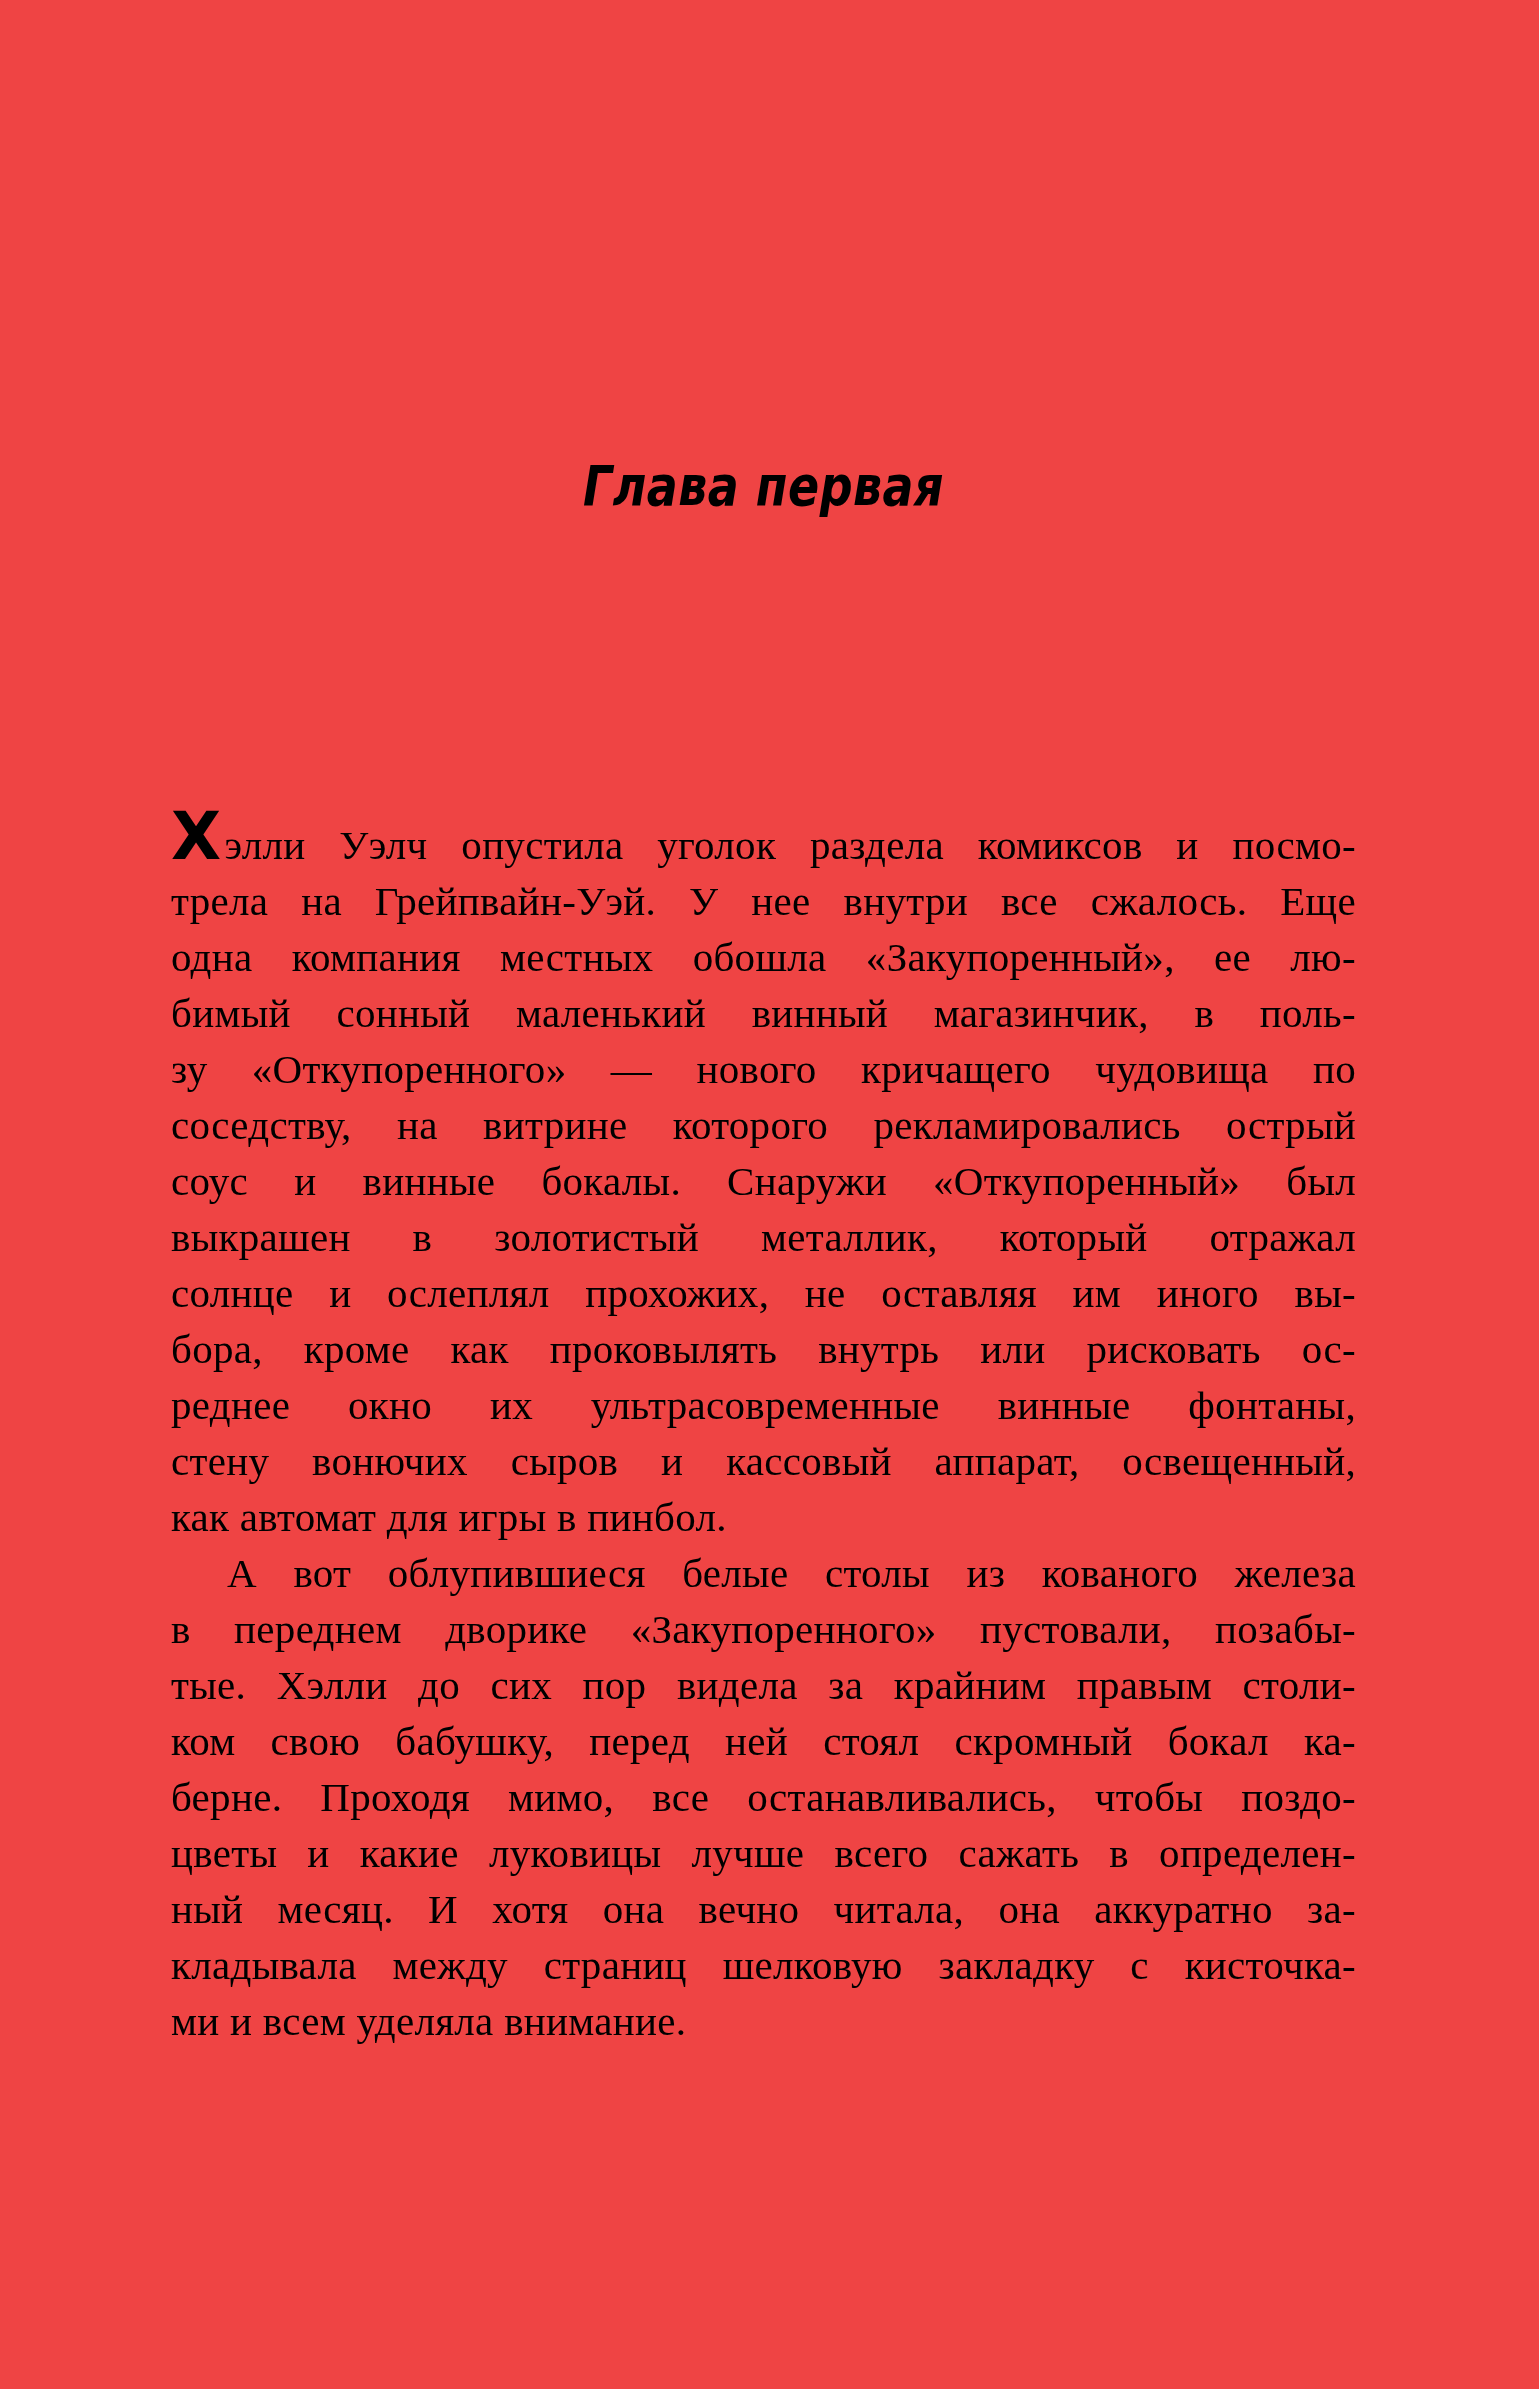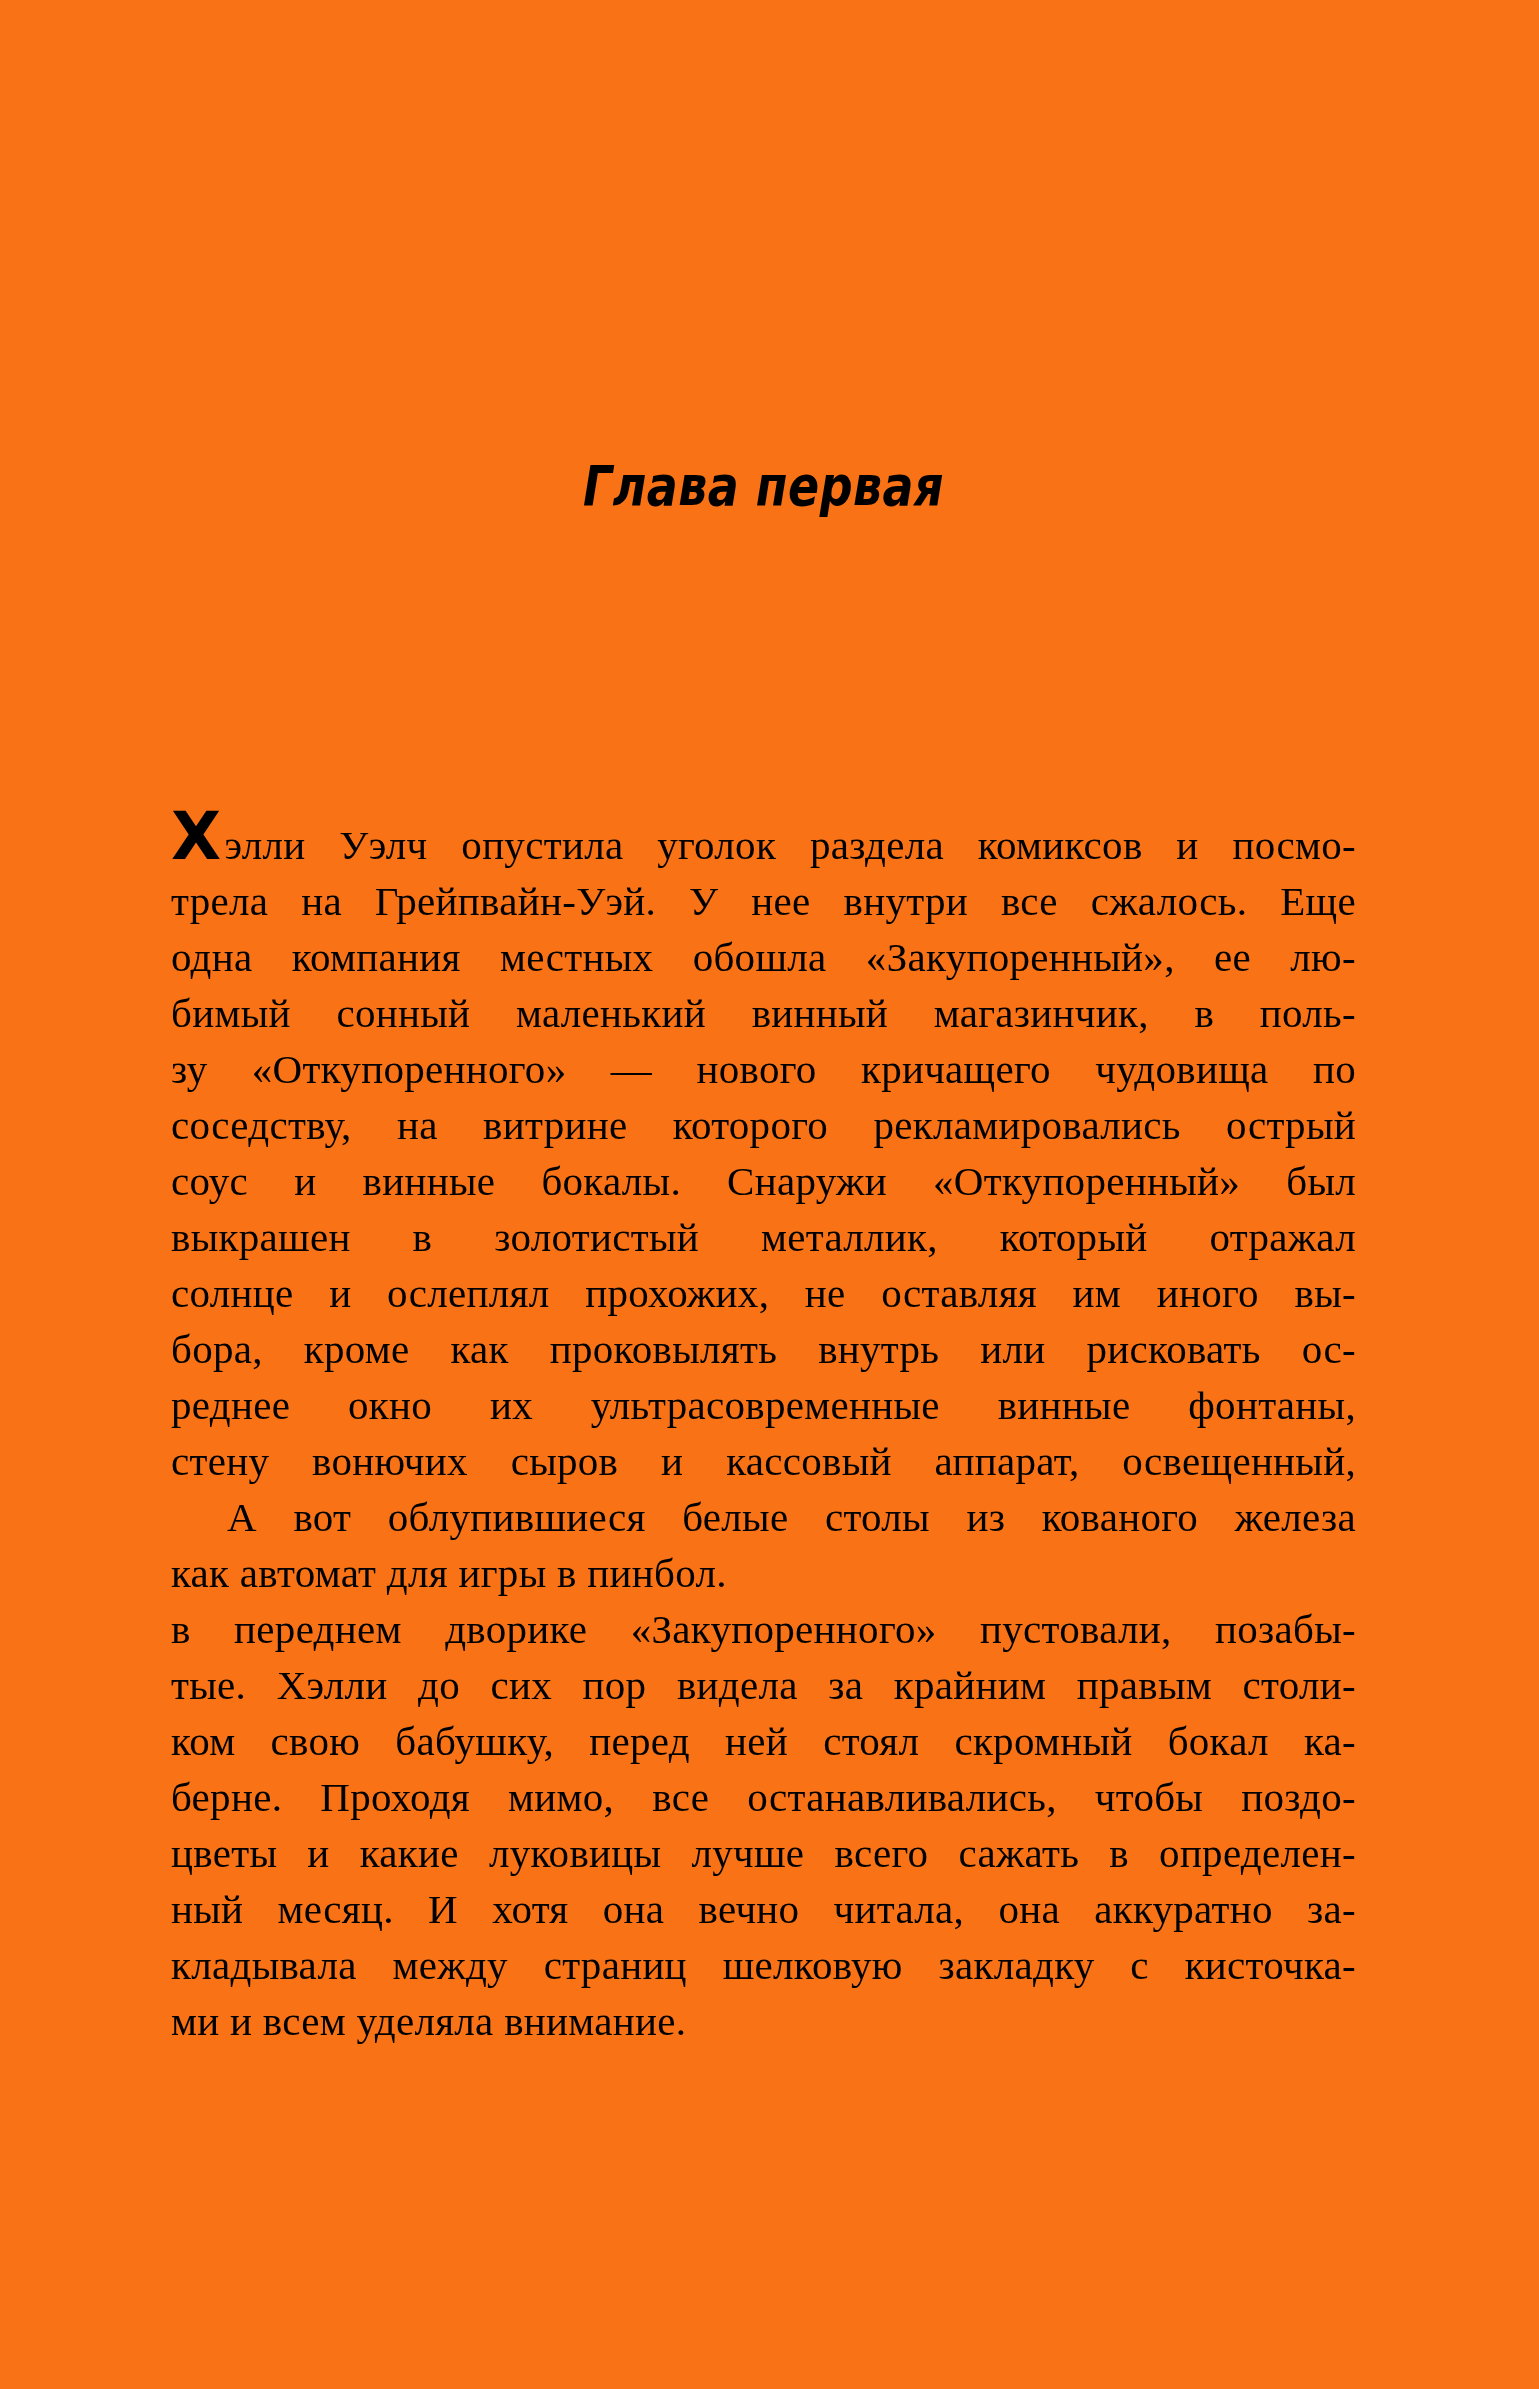--- a/index.html
+++ b/index.html
@@ -8,21 +8,21 @@
     height: 2389px;
     background: #ffffff;
     color: #000000;
     position: relative;
     font-family: "Liberation Serif", serif;
     overflow: hidden;
   }
   .page {
     position: absolute;
     inset: 0;
-    background: #f97316;
+    background: #ef4444;
   }
   .chapter-title {
     position: absolute;
     top: 451px;
     left: 171px;
     width: 1185px;
     text-align: center;
     font-family: "DejaVu Sans", sans-serif;
     font-style: italic;
     font-weight: bold;
@@ -78,22 +78,22 @@
       <div class="line">одна компания местных обошла «Закупоренный», ее лю-</div>
       <div class="line">бимый сонный маленький винный магазинчик, в поль-</div>
       <div class="line">зу «Откупоренного» — нового кричащего чудовища по</div>
       <div class="line">соседству, на витрине которого рекламировались острый</div>
       <div class="line">соус и винные бокалы. Снаружи «Откупоренный» был</div>
       <div class="line">выкрашен в золотистый металлик, который отражал</div>
       <div class="line">солнце и ослеплял прохожих, не оставляя им иного вы-</div>
       <div class="line">бора, кроме как проковылять внутрь или рисковать ос-</div>
       <div class="line">реднее окно их ультрасовременные винные фонтаны,</div>
       <div class="line">стену вонючих сыров и кассовый аппарат, освещенный,</div>
+      <div class="line last">как автомат для игры в пинбол.</div>
       <div class="line indent">А вот облупившиеся белые столы из кованого железа</div>
-      <div class="line last">как автомат для игры в пинбол.</div>
       <div class="line">в переднем дворике «Закупоренного» пустовали, позабы-</div>
       <div class="line">тые. Хэлли до сих пор видела за крайним правым столи-</div>
       <div class="line">ком свою бабушку, перед ней стоял скромный бокал ка-</div>
       <div class="line">берне. Проходя мимо, все останавливались, чтобы поздо-</div>
       <div class="line">цветы и какие луковицы лучше всего сажать в определен-</div>
       <div class="line">ный месяц. И хотя она вечно читала, она аккуратно за-</div>
       <div class="line">кладывала между страниц шелковую закладку с кисточка-</div>
       <div class="line last">ми и всем уделяла внимание.</div>
     </div>
 </div>

